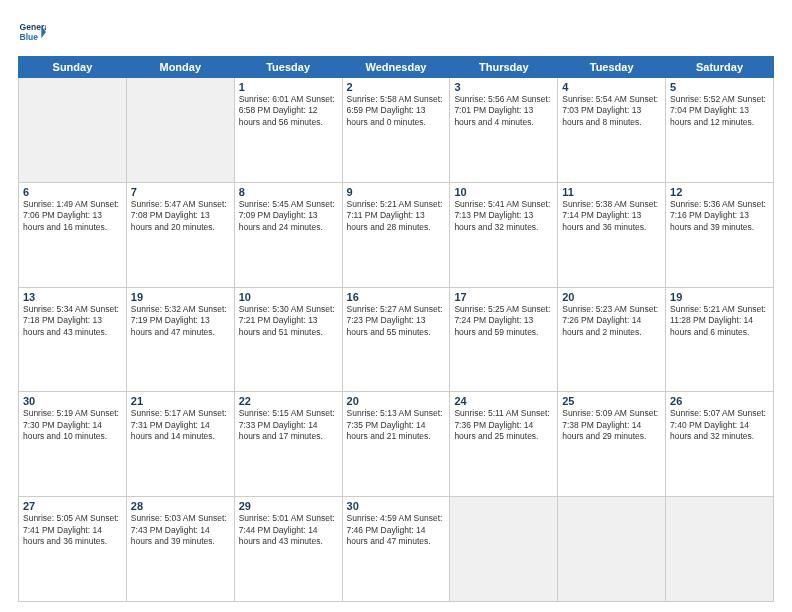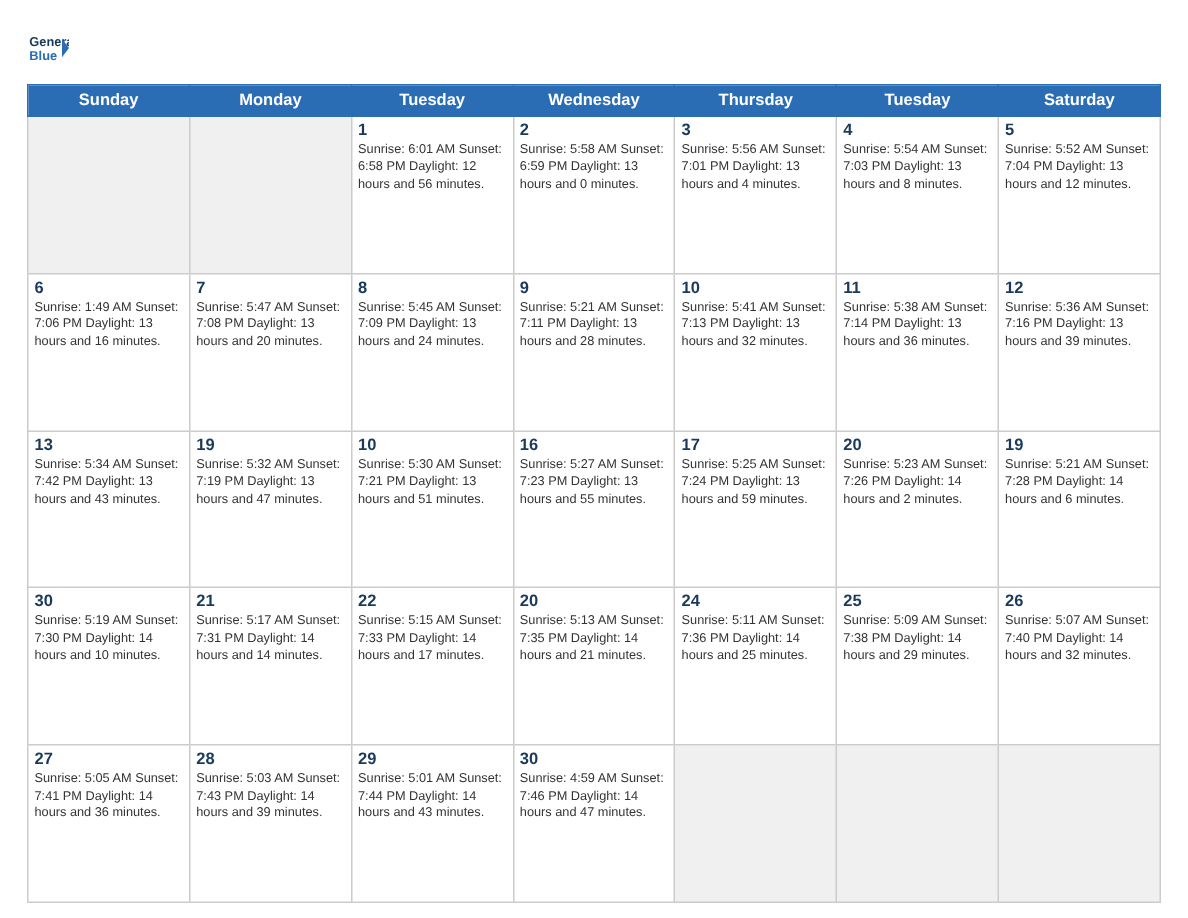--- a/index.html
+++ b/index.html
@@ -200,21 +200,21 @@
             <div class="day-info">Sunrise: 5:36 AM
 Sunset: 7:16 PM
 Daylight: 13 hours
 and 39 minutes.</div>
           </td>
         </tr>
         <tr>
           <td>
             <div class="day-number">13</div>
             <div class="day-info">Sunrise: 5:34 AM
-Sunset: 7:42 PM
+Sunset: 7:18 PM
 Daylight: 13 hours
 and 43 minutes.</div>
           </td>
           <td>
             <div class="day-number">19</div>
             <div class="day-info">Sunrise: 5:32 AM
 Sunset: 7:19 PM
 Daylight: 13 hours
 and 47 minutes.</div>
           </td>
@@ -242,21 +242,21 @@
           <td>
             <div class="day-number">20</div>
             <div class="day-info">Sunrise: 5:23 AM
 Sunset: 7:26 PM
 Daylight: 14 hours
 and 2 minutes.</div>
           </td>
           <td>
             <div class="day-number">19</div>
             <div class="day-info">Sunrise: 5:21 AM
-Sunset: 7:28 PM
+Sunset: 11:28 PM
 Daylight: 14 hours
 and 6 minutes.</div>
           </td>
         </tr>
         <tr>
           <td>
             <div class="day-number">30</div>
             <div class="day-info">Sunrise: 5:19 AM
 Sunset: 7:30 PM
 Daylight: 14 hours

